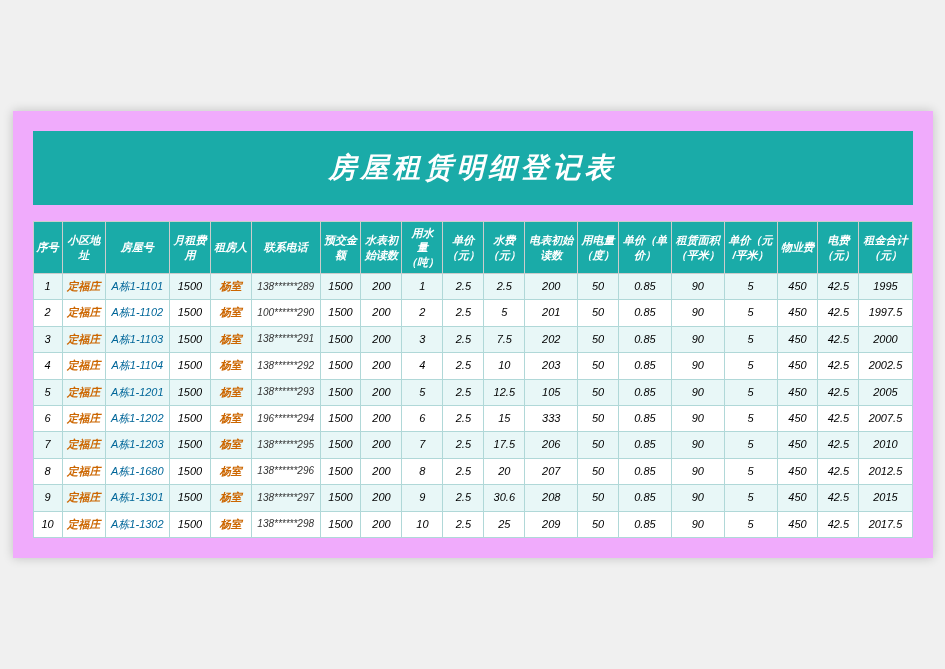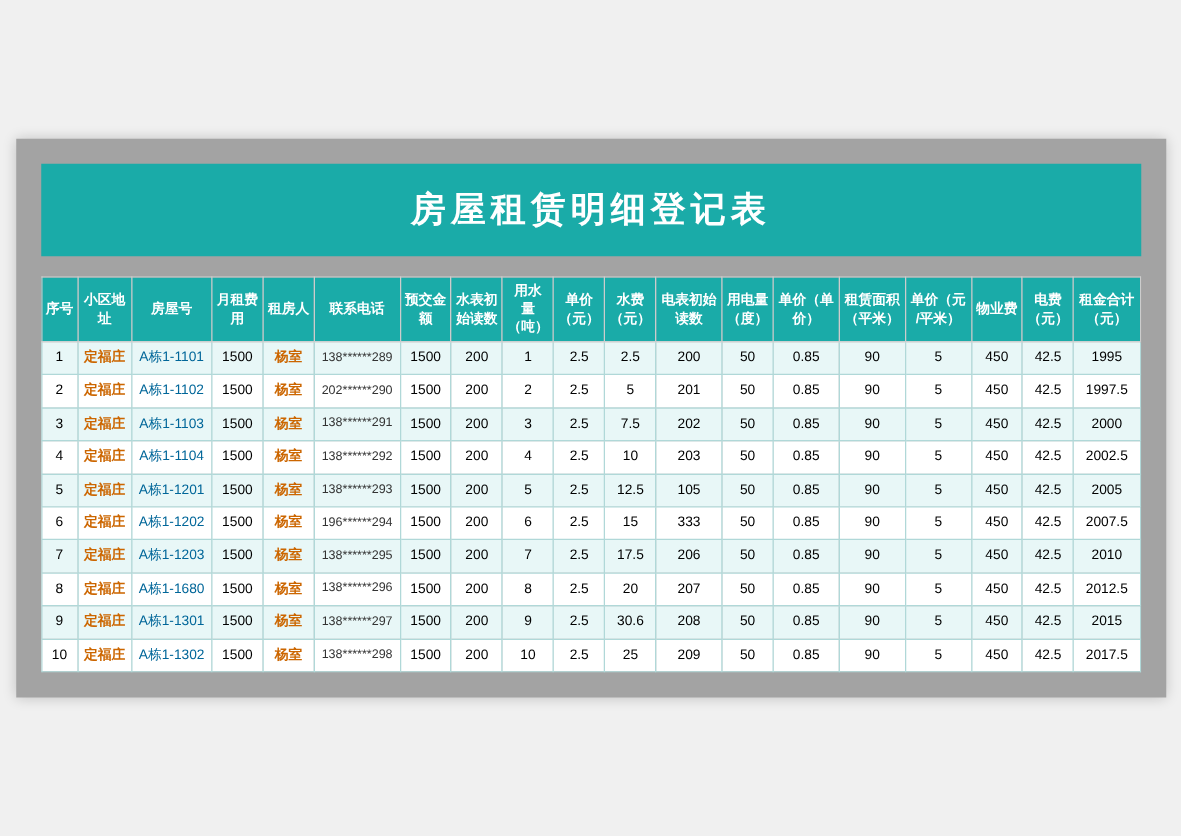--- a/index.html
+++ b/index.html
@@ -6,24 +6,25 @@
     body {
       background: #f0f0f0;
       font-family: 'SimSun', 'Microsoft YaHei', Arial, sans-serif;
       display: flex;
       justify-content: center;
       align-items: center;
       min-height: 669px;
       width: 945px;
     }
     .page-container {
-      background: #a3a3a3;
+      background: #f0abfc;
       width: 920px;
       padding: 20px;
       box-shadow: 0 0 10px rgba(0,0,0,0.2);
+      font-style: italic;
     }
     .title-bar {
       background: #1aaba8;
       color: white;
       text-align: center;
       font-size: 28px;
       font-weight: bold;
       padding: 18px 0;
       margin-bottom: 16px;
       letter-spacing: 4px;
@@ -130,21 +131,21 @@
             <td>450</td>
             <td>42.5</td>
             <td>1995</td>
           </tr>
           <tr>
             <td>2</td>
             <td class="community">定福庄</td>
             <td class="room">A栋1-1102</td>
             <td>1500</td>
             <td class="tenant">杨室</td>
-            <td class="phone">202******290</td>
+            <td class="phone">100******290</td>
             <td>1500</td>
             <td>200</td>
             <td>2</td>
             <td>2.5</td>
             <td>5</td>
             <td>201</td>
             <td>50</td>
             <td>0.85</td>
             <td>90</td>
             <td>5</td>

